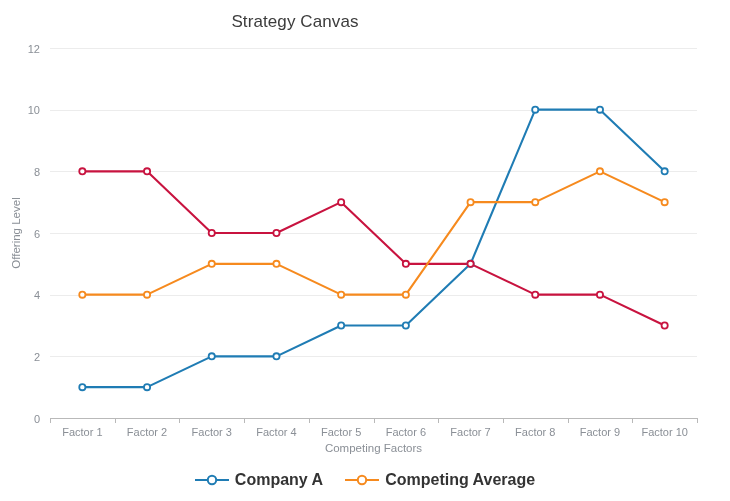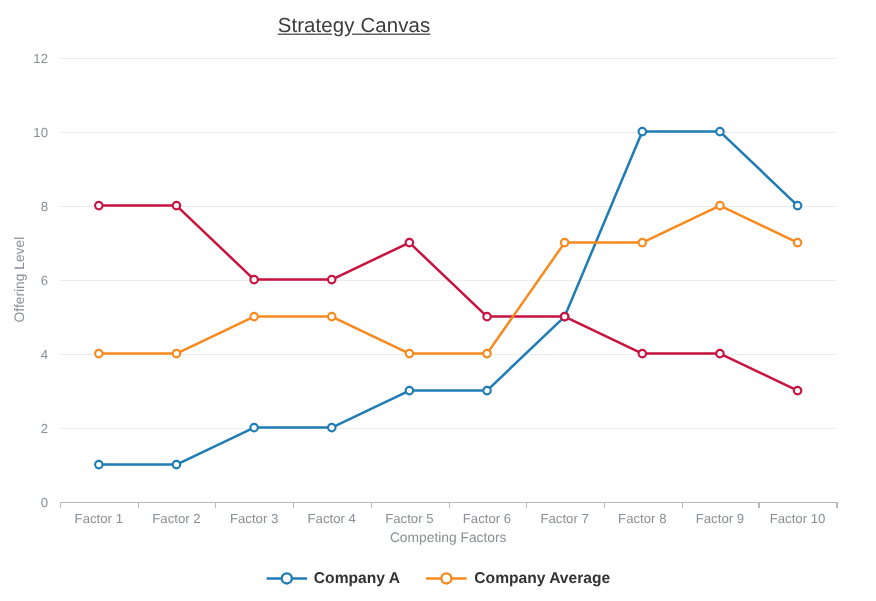--- a/index.html
+++ b/index.html
@@ -22,21 +22,20 @@
   #chart-title {
     position: absolute;
     left: 0;
     top: 12px;
     width: 590px;
     text-align: center;
     font-size: 17px;
     color: #3c3c3c;
     font-weight: normal;
     letter-spacing: 0.1px;
-    text-decoration: underline;
   }
   #plot-svg {
     position: absolute;
     left: 0;
     top: 0;
   }
   .axis-title {
     font-size: 11.5px;
     fill: #8a8f96;
     font-family: "Liberation Sans", sans-serif;
@@ -80,21 +79,21 @@
     justify-content: center;
     align-items: center;
     gap: 22px;
   }
   .legend-item {
     display: flex;
     align-items: center;
     gap: 6px;
   }
   .legend-label {
-    font-size: 13px;
+    font-size: 16px;
     font-weight: bold;
     color: #333333;
     white-space: nowrap;
   }
   .legend-swatch {
     display: block;
   }
 </style>
 </head>
 <body>
@@ -182,17 +181,17 @@
           <line x1="0" y1="7" x2="34" y2="7" stroke="#1f7cb4" stroke-width="2.1"></line>
           <circle cx="17" cy="7" r="4.2" fill="#ffffff" stroke="#1f7cb4" stroke-width="2"></circle>
         </svg>
         <span class="legend-label">Company A</span>
       </div>
       <div class="legend-item">
         <svg width="34" height="14" class="legend-swatch">
           <line x1="0" y1="7" x2="34" y2="7" stroke="#f68a1e" stroke-width="2.1"></line>
           <circle cx="17" cy="7" r="4.2" fill="#ffffff" stroke="#f68a1e" stroke-width="2"></circle>
         </svg>
-        <span class="legend-label">Company Average</span>
+        <span class="legend-label">Competing Average</span>
       </div>
     </div>
 
 </div>
 
 </body></html>

